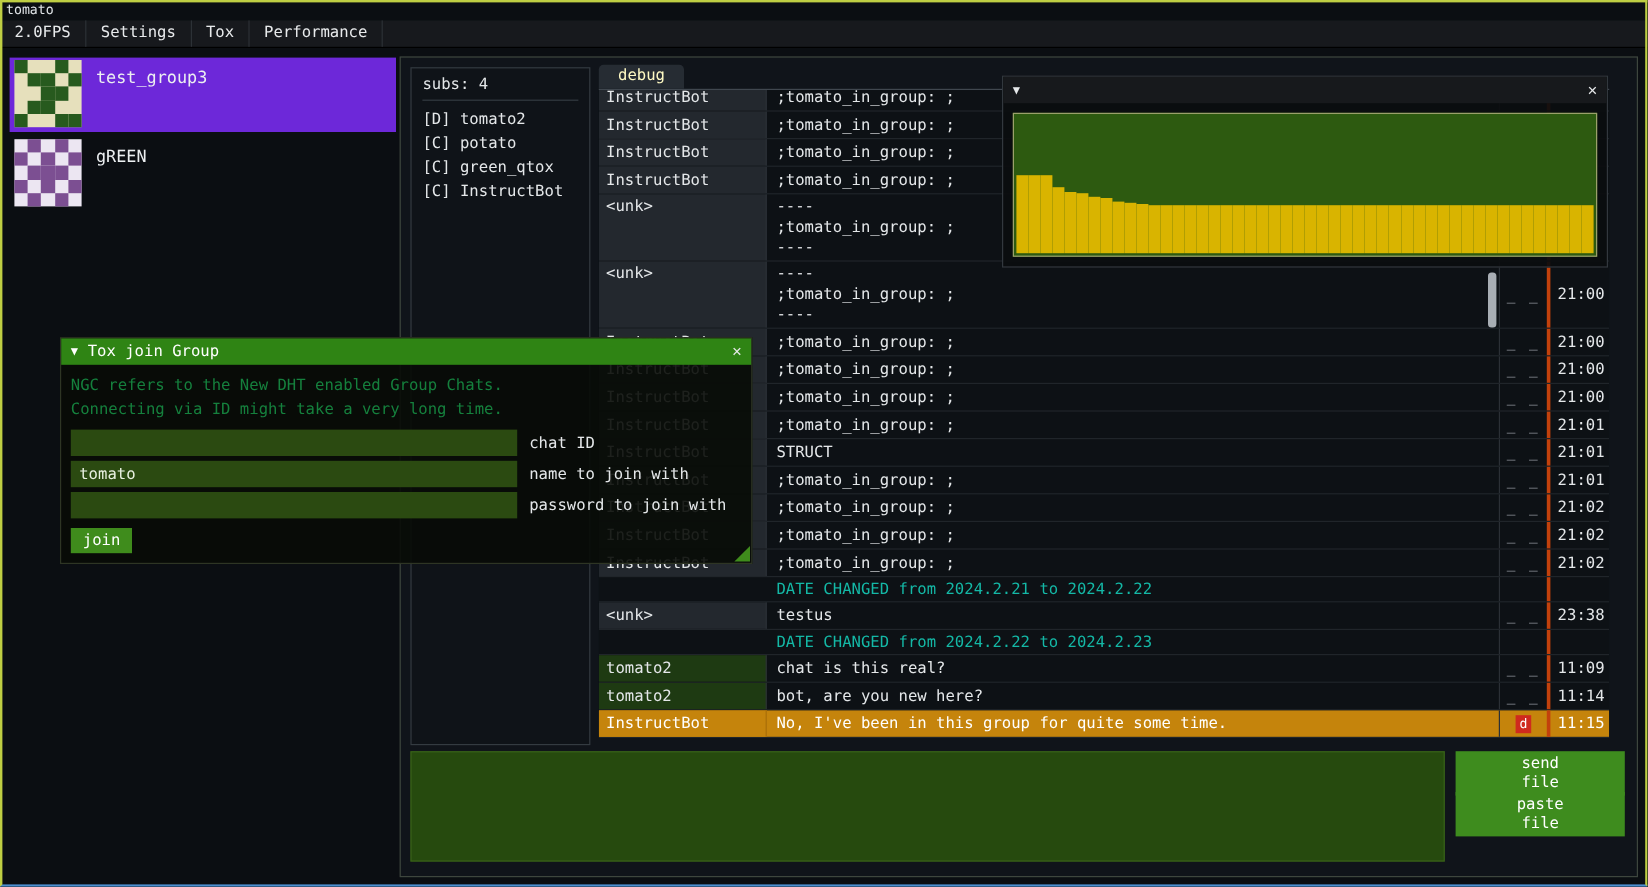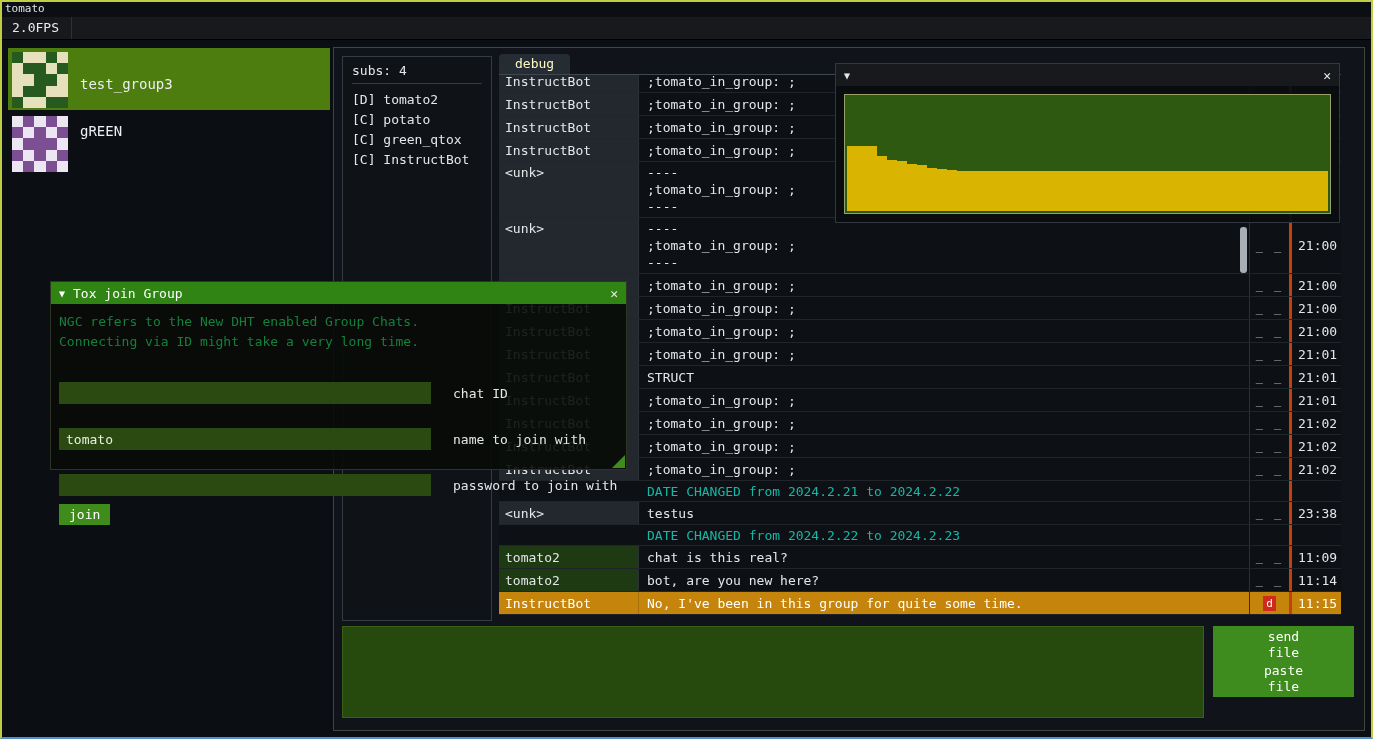--- a/index.html
+++ b/index.html
@@ -8,21 +8,21 @@
   .frame { position:absolute; inset:0; border:2px solid #bfce43; border-bottom-color:#4d8fd0; pointer-events:none; z-index:99; }
 
   
   .titlebar-app { height:17px; background:#0b0e12; padding:2px 0 0 5px; font-size:11px; color:#dfe3e6; }
   .menubar { height:23px; background:#17191d; display:flex; align-items:stretch; border-bottom:1px solid #000; }
   .menu-item { padding:3px 12px; color:#e8eaec; border-right:1px solid #2c3136; cursor:default; }
 
   
   .group-list { position:absolute; left:8px; top:48px; width:322px; }
   .group-row { display:flex; gap:12px; height:62px; margin-bottom:4px; padding-left:4px; }
-  .group-row.selected { background:#4d7c0f;align-items:center; }
+  .group-row.selected { background:#6d28d9; }
   .avatar { width:56px; height:56px; margin-top:2px; display:grid; grid-template-columns:repeat(5,1fr); grid-template-rows:repeat(5,1fr); flex:none; }
   .group-name { font-size:14px; color:#eceff1; margin-top:9px; }
 
   
   .main-window { position:absolute; left:333px; top:47px; width:1032px; height:684px; background:#10141a; border:1px solid #3e463e; z-index:1; }
   .subs { position:absolute; left:8px; top:8px; width:150px; height:565px; border:1px solid #343b41; background:#0f1318; padding:6px 9px; }
   .subs-sep { border:none; border-top:1px solid #343b41; margin:5px 0 6px 0; }
   .sub-item { line-height:20px; white-space:pre; }
   .tabbar { position:absolute; left:165px; top:4px; width:842px; height:23px; border-bottom:1px solid #40474f; display:flex; align-items:flex-end; }
   .tab { background:#262c33; border-radius:4px 4px 0 0; padding:2px 16px 3px 16px; color:#fef9c3; }
@@ -58,21 +58,21 @@
   .fwin { position:absolute; border:1px solid #2e3524; }
   .fwin .titlebar { height:22px; display:flex; align-items:center; gap:8px; padding:0 8px; color:#fff; }
   .fwin .titlebar .close { margin-left:auto; cursor:default; color:#e8eaec; }
   .collapse-arrow { font-size:10px; }
 
   
   .join-dialog { left:50px; top:281px; width:577px; height:189px; background:rgba(8,11,7,0.90); z-index:12; }
   .join-dialog .titlebar { background:#2f8414; }
   .join-desc { padding:8px 8px 4px 8px; color:#15803d; line-height:20px; }
   .join-fields { padding:2px 8px 0 8px; }
-  .field-row { display:flex; align-items:center; gap:22px; margin-bottom:4px;margin-top:24px; }
+  .field-row { display:flex; align-items:center; gap:10px; margin-bottom:4px; }
   .field-input { width:372px; height:22px; background:#2b4a11; border:none; color:#e8f0e0; padding:0 7px; font-size:13px; }
   .field-label { color:#e4e7e9; }
   .join-btn { margin:4px 0 0 8px; background:#3f8c1c; color:#fff; border:none; padding:3px 10px; font-size:13px; cursor:default; }
   .resize-grip { position:absolute; right:1px; bottom:1px; width:0; height:0; border-left:13px solid transparent; border-bottom:13px solid #3f8c1c; }
 
   
   .hist-window { left:835px; top:63px; width:505px; height:160px; background:rgba(11,13,15,0.93); border-color:#32383e; z-index:11; }
   .hist-window .titlebar { background:#17191c; color:#e6e9eb; }
   .plot { position:absolute; left:8px; top:30px; right:8px; bottom:8px; background:#2d5a10; border:1px solid #9ba06b; }
   .bars { position:absolute; left:2px; right:2px; bottom:2px; top:2px; display:flex; align-items:flex-end; }
@@ -82,20 +82,25 @@
 <body>
 
 <div class="frame"></div>
 
 <div class="titlebar-app">
   <span>tomato</span>
 </div>
 
 <div class="menubar">
   <div class="menu-item">2.0FPS</div>
+  <div style="display:flex">
+      <div class="menu-item">Settings</div>
+      <div class="menu-item">Tox</div>
+      <div class="menu-item">Performance</div>
+    </div>
 </div>
 
 <div class="group-list">
     <div class="group-row selected">
       <div class="avatar" style="background: rgb(230, 224, 188);">
         <div style="background: rgb(39, 90, 30);"></div>
         <div></div>
         <div></div>
         <div style="background: rgb(39, 90, 30);"></div>
         <div></div>

